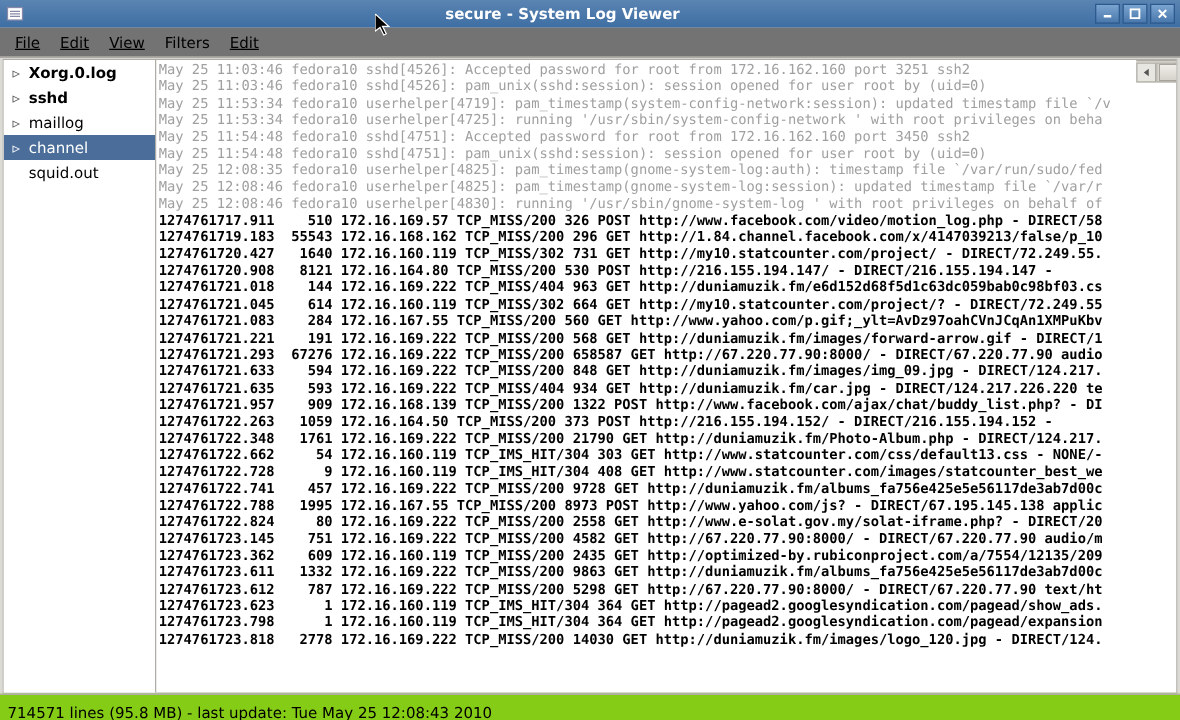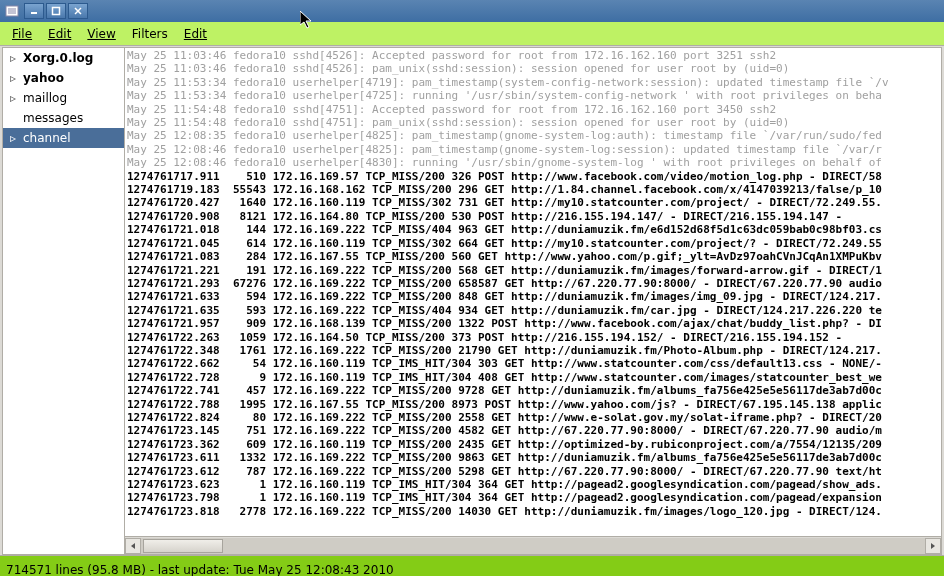--- a/index.html
+++ b/index.html
@@ -7,35 +7,35 @@
 
 
 .tbar { height:22px; background:linear-gradient(to bottom,#5a84b2,#3e6ea3); display:flex; align-items:center; color:#fff; font-weight:bold; position:relative; }
 .tbar .app-icon { width:16px; height:16px; margin:0 4px; display:inline-block; }
 .tbar .title { flex:1; text-align:center; font-size:12px; }
 .tbar .wbtns { display:flex; gap:2px; padding-right:4px; }
 .tbar .wbtn { width:20px; height:16px; background:linear-gradient(to bottom,#7aa4d0,#4a78ac); border:1px solid #2c5a8e; display:flex; align-items:center; justify-content:center; }
 .tbar .wbtn svg { display:block; }
 
 
-.mbar { height:24px; background:#bef264; display:flex; align-items:center; padding:0 4px; border-bottom:1px solid #b0ada6; }
+.mbar { height:24px; background:#737373; display:flex; align-items:center; padding:0 4px; border-bottom:1px solid #b0ada6; }
 .mbar .mitem { padding:2px 8px; cursor:default; }
 .mbar .ul { text-decoration:underline; }
 
 
 .main { display:flex; height:508px; background:#fff; border:1px solid #b0ada6; margin:1px 2px 0 2px; }
 .sidebar { width:122px; border-right:1px solid #b0ada6; background:#fff; overflow:hidden; }
 .srow { display:flex; align-items:center; height:20px; padding-left:4px; font-size:12px; }
 .srow .exp { width:12px; display:inline-flex; align-items:center; justify-content:center; color:#555; }
 .srow .lbl { padding-left:4px; }
 .srow.bold .lbl { font-weight:bold; }
 .srow.sel { background:#4a6e99; color:#fff; }
 .srow.sel .exp { color:#fff; }
 
-.logarea { flex:1; display:flex; flex-direction:column; overflow:hidden; }
+.logarea { flex:1; display:flex; flex-direction:row; overflow:hidden; }
 .logtext { flex:1; overflow:hidden; font-family:"DejaVu Sans Mono","Liberation Mono",monospace; font-size:11px; line-height:13.4px; white-space:pre; padding:1px 2px; color:#000; }
 .logtext .gray { color:#a0a0a0; }
 .logtext .bold { font-weight:bold; }
 
 .hscroll { height:18px; background:#dcdad5; border-top:1px solid #b0ada6; display:flex; align-items:center; }
 .hscroll .arrow { width:16px; height:16px; border:1px solid #b0ada6; background:#e8e6e1; display:flex; align-items:center; justify-content:center; }
 .hscroll .track { flex:1; height:16px; background:#cfccc5; position:relative; }
 .hscroll .thumb { position:absolute; left:2px; top:1px; width:80px; height:14px; background:linear-gradient(to bottom,#f0eee9,#d6d3cc); border:1px solid #a7a49d; }
 
 .status { height:20px; background:#84cc16; border-top:1px solid #b0ada6; padding:14px 6px; font-size:12px; display:flex; align-items:center; }
@@ -47,20 +47,21 @@
 
 <div class="tbar">
   <span class="app-icon">
     <svg width="16" height="16">
         <rect x="2" y="3" width="12" height="10" fill="#fff" stroke="#88a"></rect>
         <line x1="4" y1="6" x2="12" y2="6" stroke="#88a"></line>
         <line x1="4" y1="8" x2="12" y2="8" stroke="#88a"></line>
         <line x1="4" y1="10" x2="12" y2="10" stroke="#88a"></line>
       </svg>
   </span>
+  <span class="title">secure - System Log Viewer</span>
   <div class="wbtns">
     <div class="wbtn">
         <svg width="10" height="10">
           <line x1="2" y1="7" x2="8" y2="7" stroke="#fff" stroke-width="2"></line>
         </svg>
       </div>
     <div class="wbtn">
         <svg width="10" height="10">
           <rect x="1.5" y="1.5" width="7" height="7" fill="none" stroke="#fff" stroke-width="1.5"></rect>
         </svg>
@@ -83,33 +84,33 @@
 </div>
 
 <div class="main">
   <div class="sidebar" id="sidebar">
       <div class="srow bold">
         <span class="exp">▹</span>
         <span class="lbl">Xorg.0.log</span>
       </div>
       <div class="srow bold">
         <span class="exp">▹</span>
-        <span class="lbl">yahoo</span>
+        <span class="lbl">sshd</span>
       </div>
       <div class="srow">
         <span class="exp">▹</span>
         <span class="lbl">maillog</span>
       </div>
-      <div class="srow">
-        <span class="exp"></span>
-        <span class="lbl">messages</span>
-      </div>
       <div class="srow sel">
         <span class="exp">▹</span>
         <span class="lbl">channel</span>
+      </div>
+      <div class="srow">
+        <span class="exp"></span>
+        <span class="lbl">squid.out</span>
       </div>
     </div>
   <div class="logarea">
     <div class="logtext" id="logtext"><div class="gray">May 25 11:03:46 fedora10 sshd[4526]: Accepted password for root from 172.16.162.160 port 3251 ssh2</div><div class="gray">May 25 11:03:46 fedora10 sshd[4526]: pam_unix(sshd:session): session opened for user root by (uid=0)</div><div class="gray">May 25 11:53:34 fedora10 userhelper[4719]: pam_timestamp(system-config-network:session): updated timestamp file `/v</div><div class="gray">May 25 11:53:34 fedora10 userhelper[4725]: running '/usr/sbin/system-config-network ' with root privileges on beha</div><div class="gray">May 25 11:54:48 fedora10 sshd[4751]: Accepted password for root from 172.16.162.160 port 3450 ssh2</div><div class="gray">May 25 11:54:48 fedora10 sshd[4751]: pam_unix(sshd:session): session opened for user root by (uid=0)</div><div class="gray">May 25 12:08:35 fedora10 userhelper[4825]: pam_timestamp(gnome-system-log:auth): timestamp file `/var/run/sudo/fed</div><div class="gray">May 25 12:08:46 fedora10 userhelper[4825]: pam_timestamp(gnome-system-log:session): updated timestamp file `/var/r</div><div class="gray">May 25 12:08:46 fedora10 userhelper[4830]: running '/usr/sbin/gnome-system-log ' with root privileges on behalf of</div><div class="bold">1274761717.911    510 172.16.169.57 TCP_MISS/200 326 POST http://www.facebook.com/video/motion_log.php - DIRECT/58</div><div class="bold">1274761719.183  55543 172.16.168.162 TCP_MISS/200 296 GET http://1.84.channel.facebook.com/x/4147039213/false/p_10</div><div class="bold">1274761720.427   1640 172.16.160.119 TCP_MISS/302 731 GET http://my10.statcounter.com/project/ - DIRECT/72.249.55.</div><div class="bold">1274761720.908   8121 172.16.164.80 TCP_MISS/200 530 POST http://216.155.194.147/ - DIRECT/216.155.194.147 -</div><div class="bold">1274761721.018    144 172.16.169.222 TCP_MISS/404 963 GET http://duniamuzik.fm/e6d152d68f5d1c63dc059bab0c98bf03.cs</div><div class="bold">1274761721.045    614 172.16.160.119 TCP_MISS/302 664 GET http://my10.statcounter.com/project/? - DIRECT/72.249.55</div><div class="bold">1274761721.083    284 172.16.167.55 TCP_MISS/200 560 GET http://www.yahoo.com/p.gif;_ylt=AvDz97oahCVnJCqAn1XMPuKbv</div><div class="bold">1274761721.221    191 172.16.169.222 TCP_MISS/200 568 GET http://duniamuzik.fm/images/forward-arrow.gif - DIRECT/1</div><div class="bold">1274761721.293  67276 172.16.169.222 TCP_MISS/200 658587 GET http://67.220.77.90:8000/ - DIRECT/67.220.77.90 audio</div><div class="bold">1274761721.633    594 172.16.169.222 TCP_MISS/200 848 GET http://duniamuzik.fm/images/img_09.jpg - DIRECT/124.217.</div><div class="bold">1274761721.635    593 172.16.169.222 TCP_MISS/404 934 GET http://duniamuzik.fm/car.jpg - DIRECT/124.217.226.220 te</div><div class="bold">1274761721.957    909 172.16.168.139 TCP_MISS/200 1322 POST http://www.facebook.com/ajax/chat/buddy_list.php? - DI</div><div class="bold">1274761722.263   1059 172.16.164.50 TCP_MISS/200 373 POST http://216.155.194.152/ - DIRECT/216.155.194.152 -</div><div class="bold">1274761722.348   1761 172.16.169.222 TCP_MISS/200 21790 GET http://duniamuzik.fm/Photo-Album.php - DIRECT/124.217.</div><div class="bold">1274761722.662     54 172.16.160.119 TCP_IMS_HIT/304 303 GET http://www.statcounter.com/css/default13.css - NONE/-</div><div class="bold">1274761722.728      9 172.16.160.119 TCP_IMS_HIT/304 408 GET http://www.statcounter.com/images/statcounter_best_we</div><div class="bold">1274761722.741    457 172.16.169.222 TCP_MISS/200 9728 GET http://duniamuzik.fm/albums_fa756e425e5e56117de3ab7d00c</div><div class="bold">1274761722.788   1995 172.16.167.55 TCP_MISS/200 8973 POST http://www.yahoo.com/js? - DIRECT/67.195.145.138 applic</div><div class="bold">1274761722.824     80 172.16.169.222 TCP_MISS/200 2558 GET http://www.e-solat.gov.my/solat-iframe.php? - DIRECT/20</div><div class="bold">1274761723.145    751 172.16.169.222 TCP_MISS/200 4582 GET http://67.220.77.90:8000/ - DIRECT/67.220.77.90 audio/m</div><div class="bold">1274761723.362    609 172.16.160.119 TCP_MISS/200 2435 GET http://optimized-by.rubiconproject.com/a/7554/12135/209</div><div class="bold">1274761723.611   1332 172.16.169.222 TCP_MISS/200 9863 GET http://duniamuzik.fm/albums_fa756e425e5e56117de3ab7d00c</div><div class="bold">1274761723.612    787 172.16.169.222 TCP_MISS/200 5298 GET http://67.220.77.90:8000/ - DIRECT/67.220.77.90 text/ht</div><div class="bold">1274761723.623      1 172.16.160.119 TCP_IMS_HIT/304 364 GET http://pagead2.googlesyndication.com/pagead/show_ads.</div><div class="bold">1274761723.798      1 172.16.160.119 TCP_IMS_HIT/304 364 GET http://pagead2.googlesyndication.com/pagead/expansion</div><div class="bold">1274761723.818   2778 172.16.169.222 TCP_MISS/200 14030 GET http://duniamuzik.fm/images/logo_120.jpg - DIRECT/124.</div></div>
     <div class="hscroll">
       <div class="arrow">
           <svg width="8" height="8">
             <polygon points="6,1 6,7 2,4" fill="#555"></polygon>
           </svg>
         </div>

